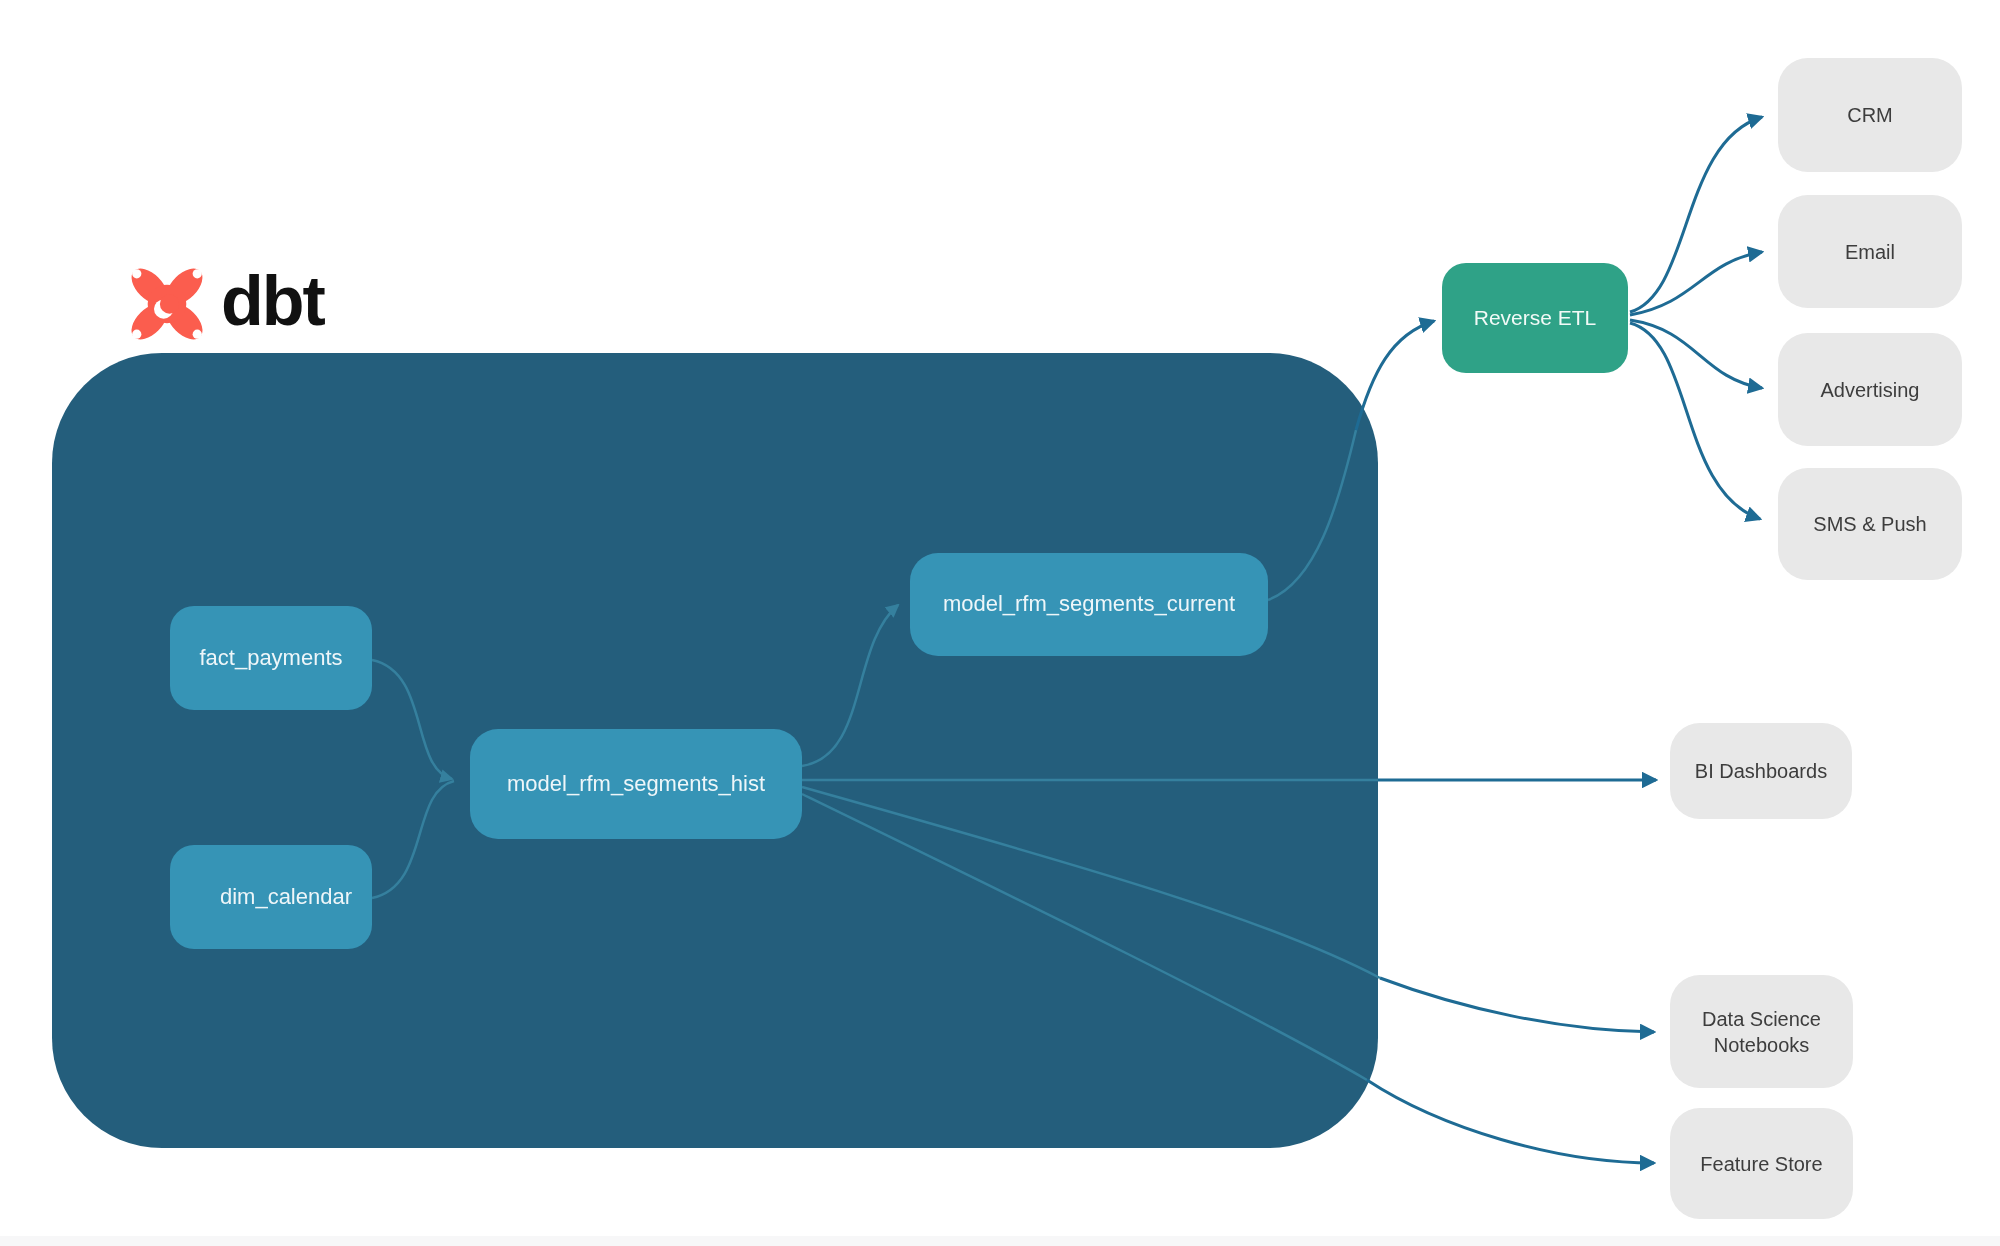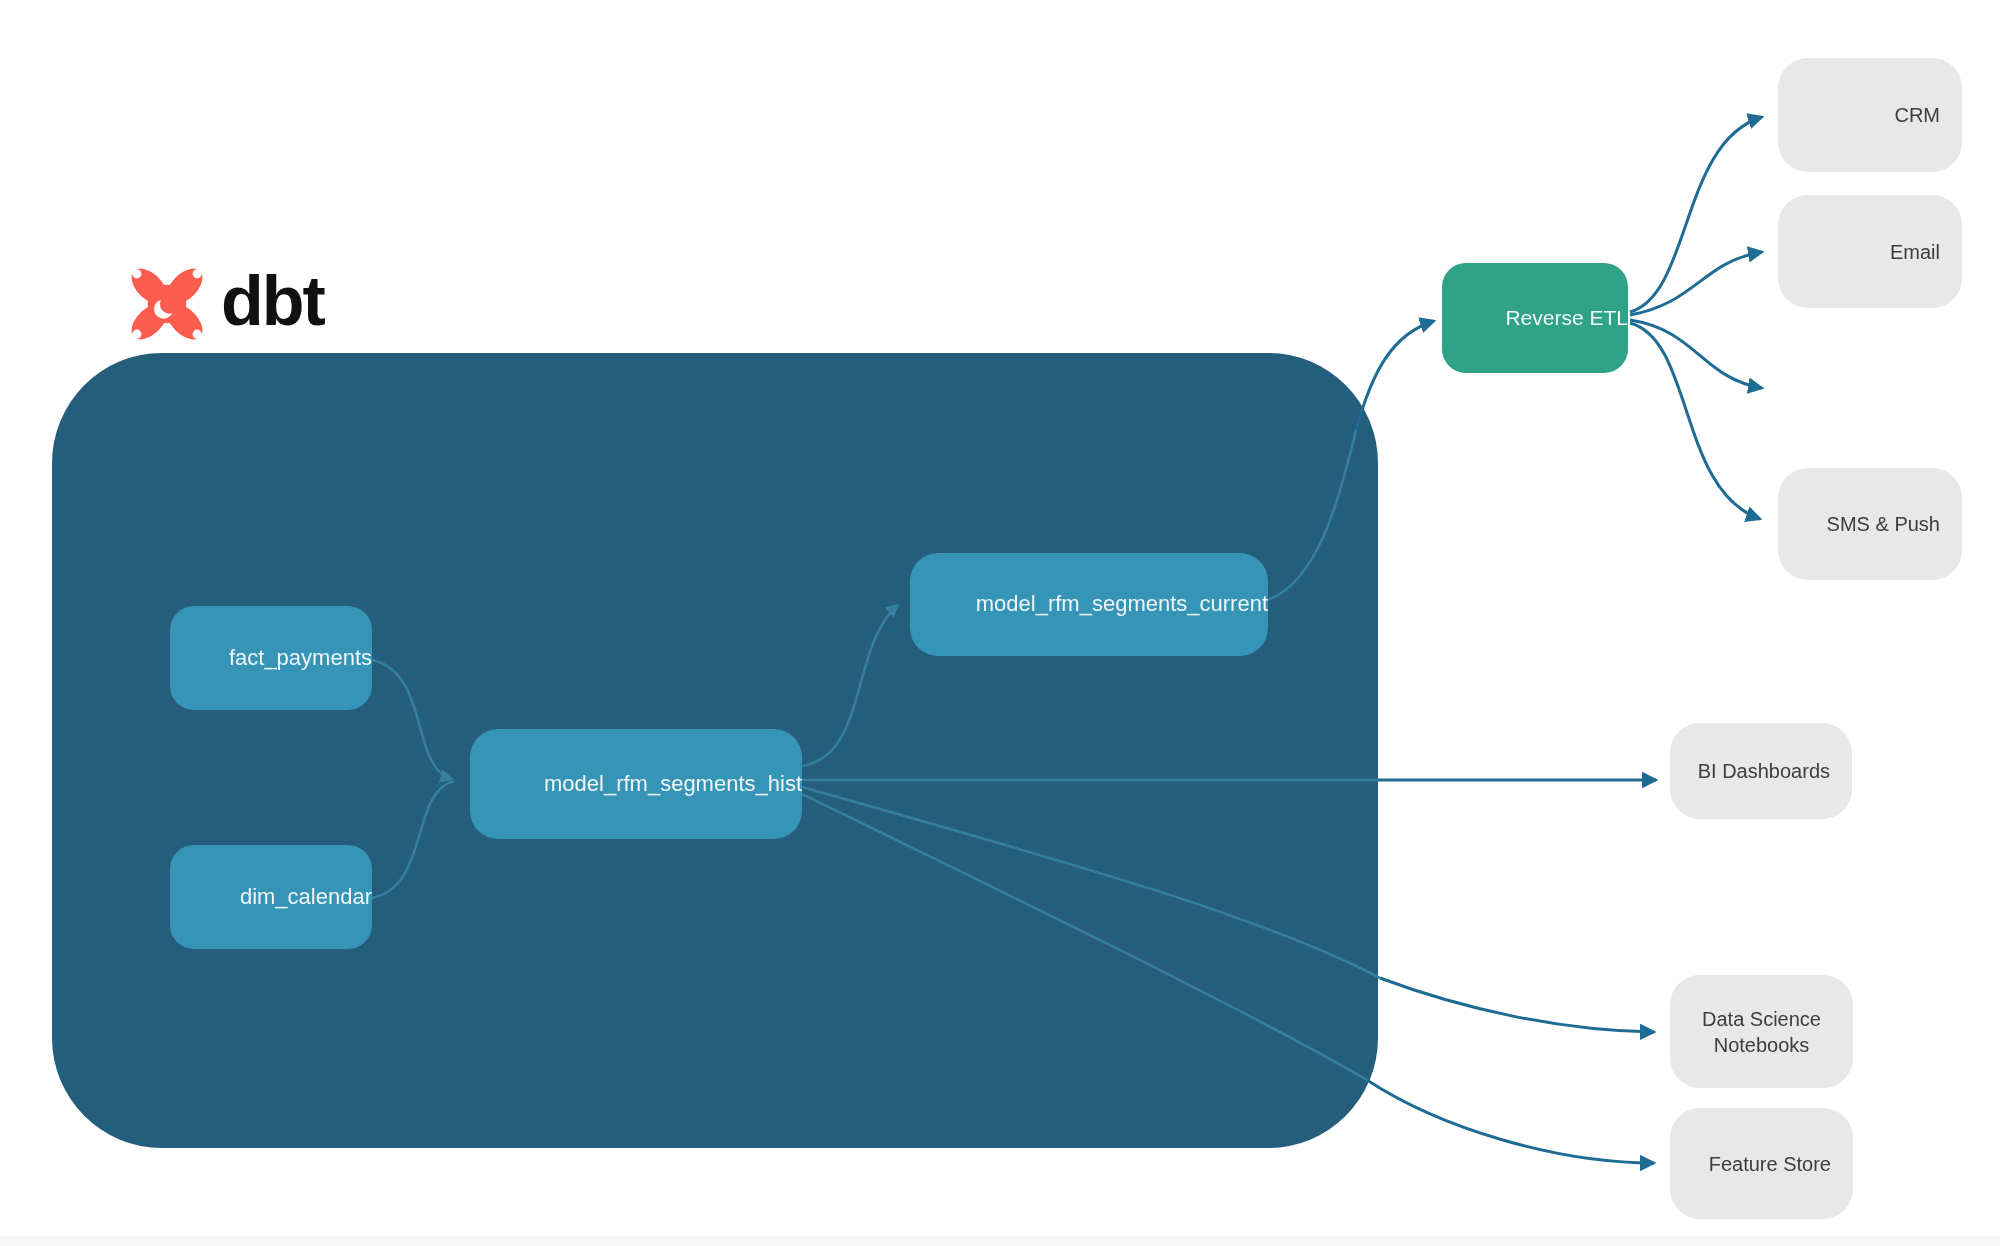--- a/index.html
+++ b/index.html
@@ -23,21 +23,21 @@
     background:var(--container-bg);border-radius:110px;z-index:1;}
 
   
   svg.edges{position:absolute;left:0;top:0;width:2000px;height:1246px;z-index:2;pointer-events:none;}
   .edge-in{fill:none;stroke:var(--edge-inside);stroke-width:2.5;}
   .edge-out{fill:none;stroke:var(--edge-outside);stroke-width:3;}
   .arrow-in-head{fill:var(--edge-inside);}
   .arrow-out-head{fill:var(--edge-outside);}
 
   
-  .node{position:absolute;z-index:3;display:flex;align-items:center;justify-content:flex-end;
+  .node{position:absolute;z-index:3;display:flex;align-items:center;justify-content:center;
     text-align:center;line-height:1.3;}
   .model{background:var(--model-node-bg);color:var(--model-node-text);
     border-radius:24px;font-size:22px;}
   .etl{background:var(--reverse-etl-bg);color:#f2faf7;border-radius:24px;font-size:21px;}
   .dest{background:var(--destination-bg);color:var(--destination-text);
     border-radius:30px;font-size:20px;padding:0 22px;}
 
   .n-fact{left:170px;top:606px;width:202px;height:104px;}
   .n-dim{left:170px;top:845px;width:202px;height:104px;padding-left:30px;}
   .n-hist{left:470px;top:729px;width:332px;height:110px;border-radius:28px;}
@@ -126,20 +126,23 @@
   <div class="node etl n-retl">
     <span>Reverse ETL</span>
   </div>
 
   <div class="node dest n-crm">
     <span>CRM</span>
   </div>
   <div class="node dest n-email">
     <span>Email</span>
   </div>
+  <div class="node dest n-adv">
+    <span>Advertising</span>
+  </div>
   <div class="node dest n-sms">
     <span>SMS &amp; Push</span>
   </div>
   <div class="node dest n-bi">
     <span>BI Dashboards</span>
   </div>
   <div class="node dest n-fs">
     <span>Feature Store</span>
   </div>
   <div class="node dest n-ds">

